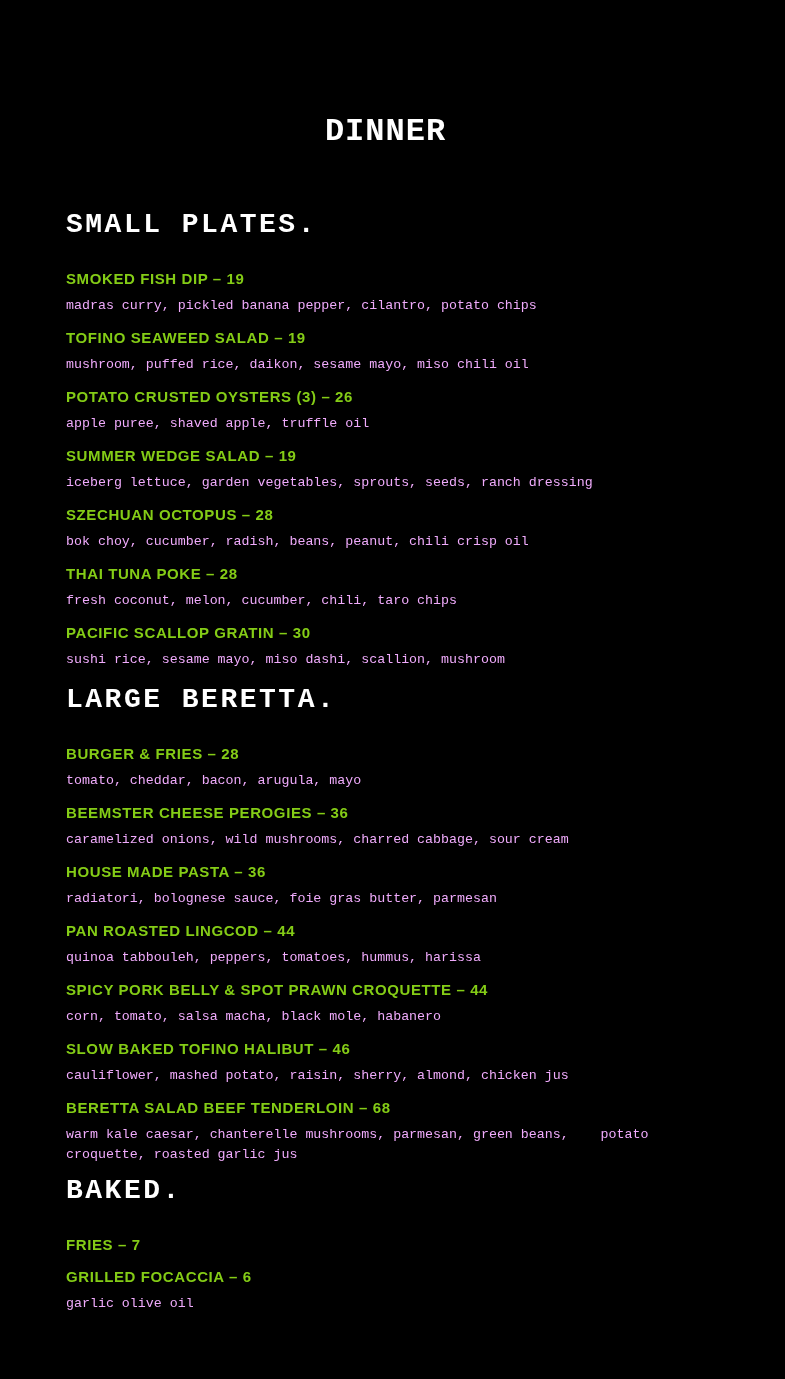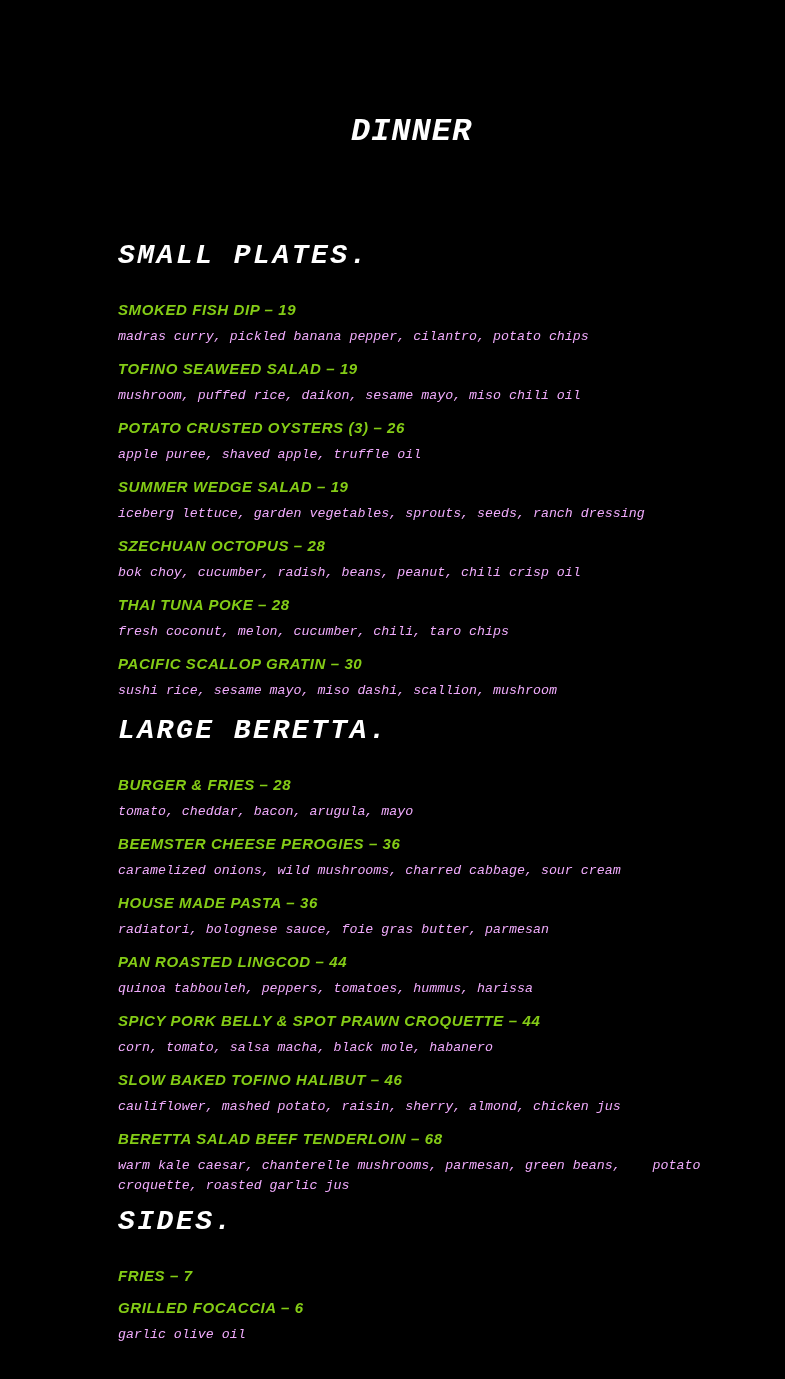--- a/index.html
+++ b/index.html
@@ -6,44 +6,43 @@
     margin: 0;
     padding: 0;
     width: 785px;
     height: 1379px;
     background: #000000;
     overflow: hidden;
   }
   .menu {
     box-sizing: border-box;
     width: 785px;
-    padding: 116px 80px 0 118px;
+    padding: 116px 80px 0 66px;
     color: #ffffff;
-    font-style: italic;
   }
   .menu-title {
     margin: 0;
     font-family: "Liberation Mono", monospace;
     font-weight: 700;
     font-size: 32px;
     line-height: 32px;
     letter-spacing: 1px;
     text-align: center;
     color: #ffffff;
   }
   .section-heading {
     font-family: "Liberation Mono", monospace;
     font-weight: 700;
     font-size: 28px;
     line-height: 28px;
     letter-spacing: 2.5px;
     color: #ffffff;
     margin: 0;
   }
-  .section--small .section-heading { margin-top: 94px; }
+  .section--small .section-heading { margin-top: 63px; }
   .section--large .section-heading { margin-top: 16px; }
   .section--sides .section-heading { margin-top: 0; }
   .section-items { margin-top: 30px; }
   .section--sides .section-items { }
   .menu-item { margin: 0 0 12px 0; }
   .item-name {
     margin: 0;
     font-family: "Liberation Sans", sans-serif;
     font-weight: 700;
     font-size: 15px;
@@ -148,21 +147,21 @@
       <article class="menu-item">
         <h3 class="item-name"><span>BERETTA SALAD BEEF TENDERLOIN</span><span class="sep"> – </span><span>68</span></h3>
         <p class="item-desc">warm kale caesar, chanterelle mushrooms, parmesan, green beans,    potato
 croquette, roasted garlic jus</p>
       </article>
 
     </div>
   </section>
 
   <section class="menu-section section--sides">
-    <h2 class="section-heading">SIDES.</h2>
+    <h2 class="section-heading">BAKED.</h2>
     <div class="section-items">
 
       <article class="menu-item">
         <h3 class="item-name"><span>FRIES</span><span class="sep"> – </span><span>7</span></h3>
 
       </article>
 
       <article class="menu-item">
         <h3 class="item-name"><span>GRILLED FOCACCIA </span><span class="sep"> – </span><span>6</span></h3>
         <p class="item-desc">garlic olive oil</p>

